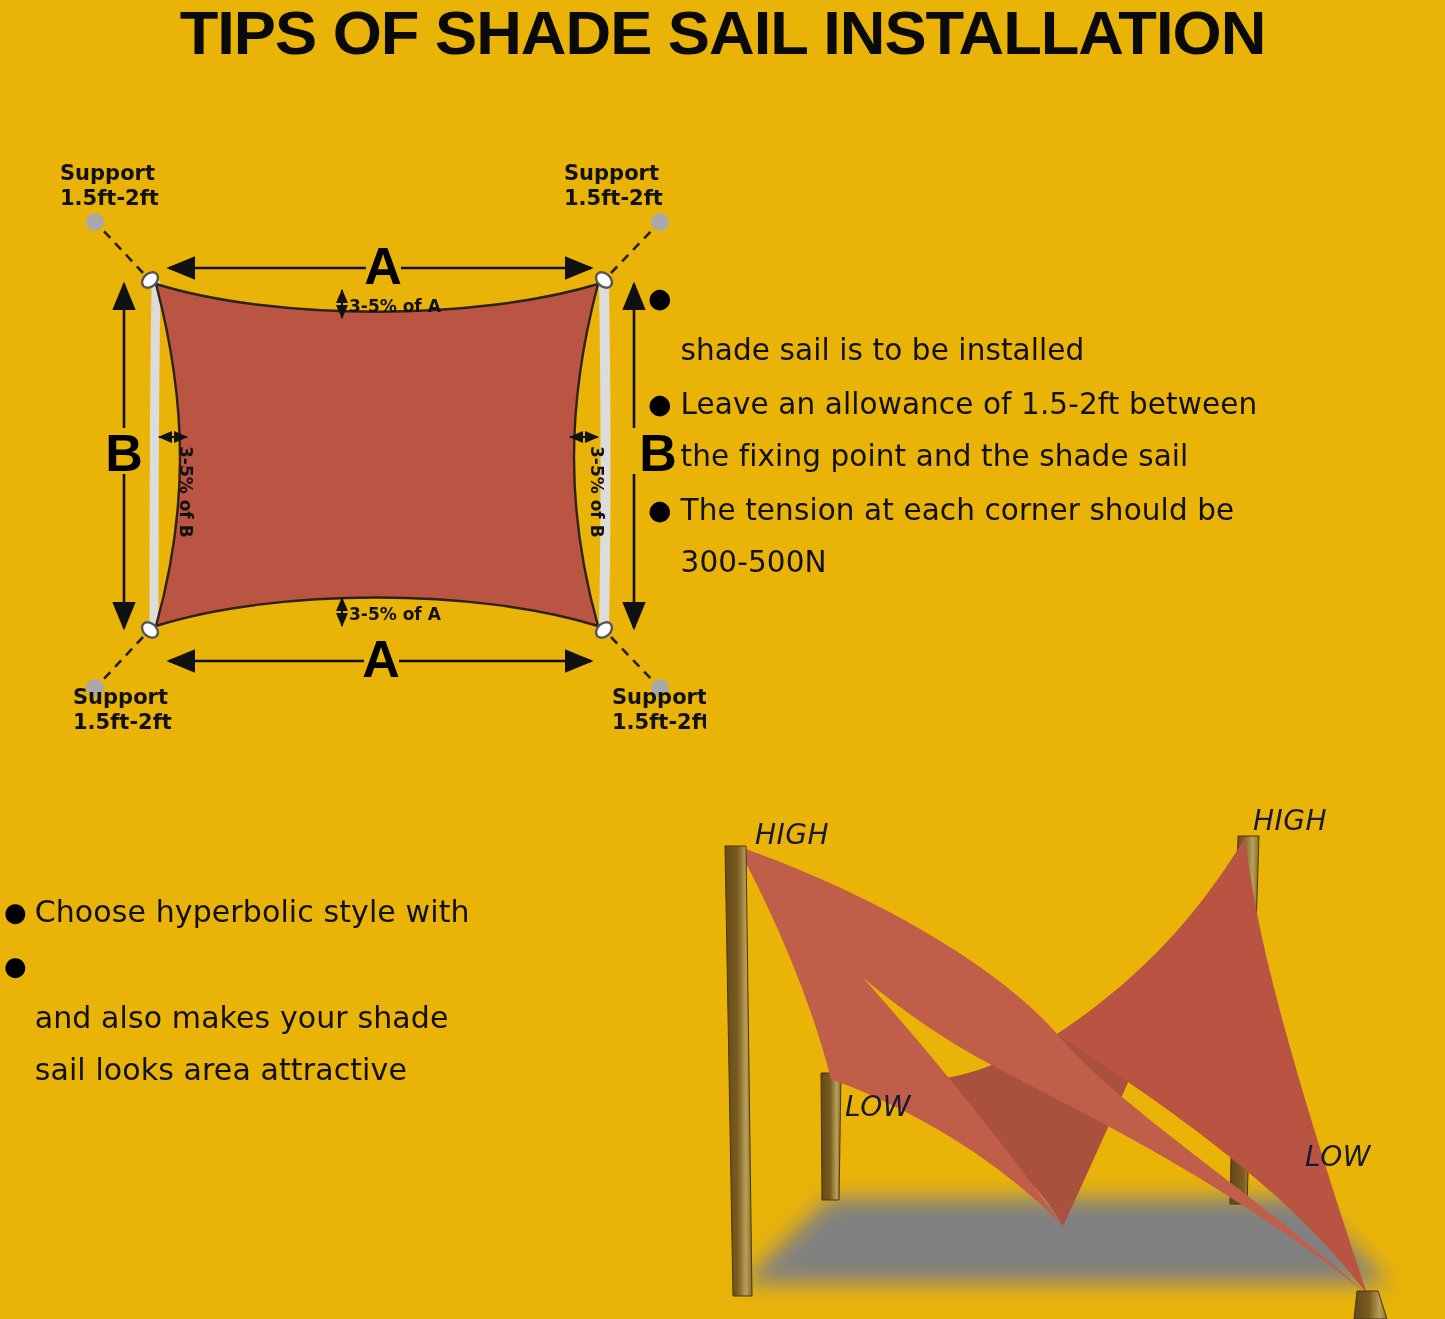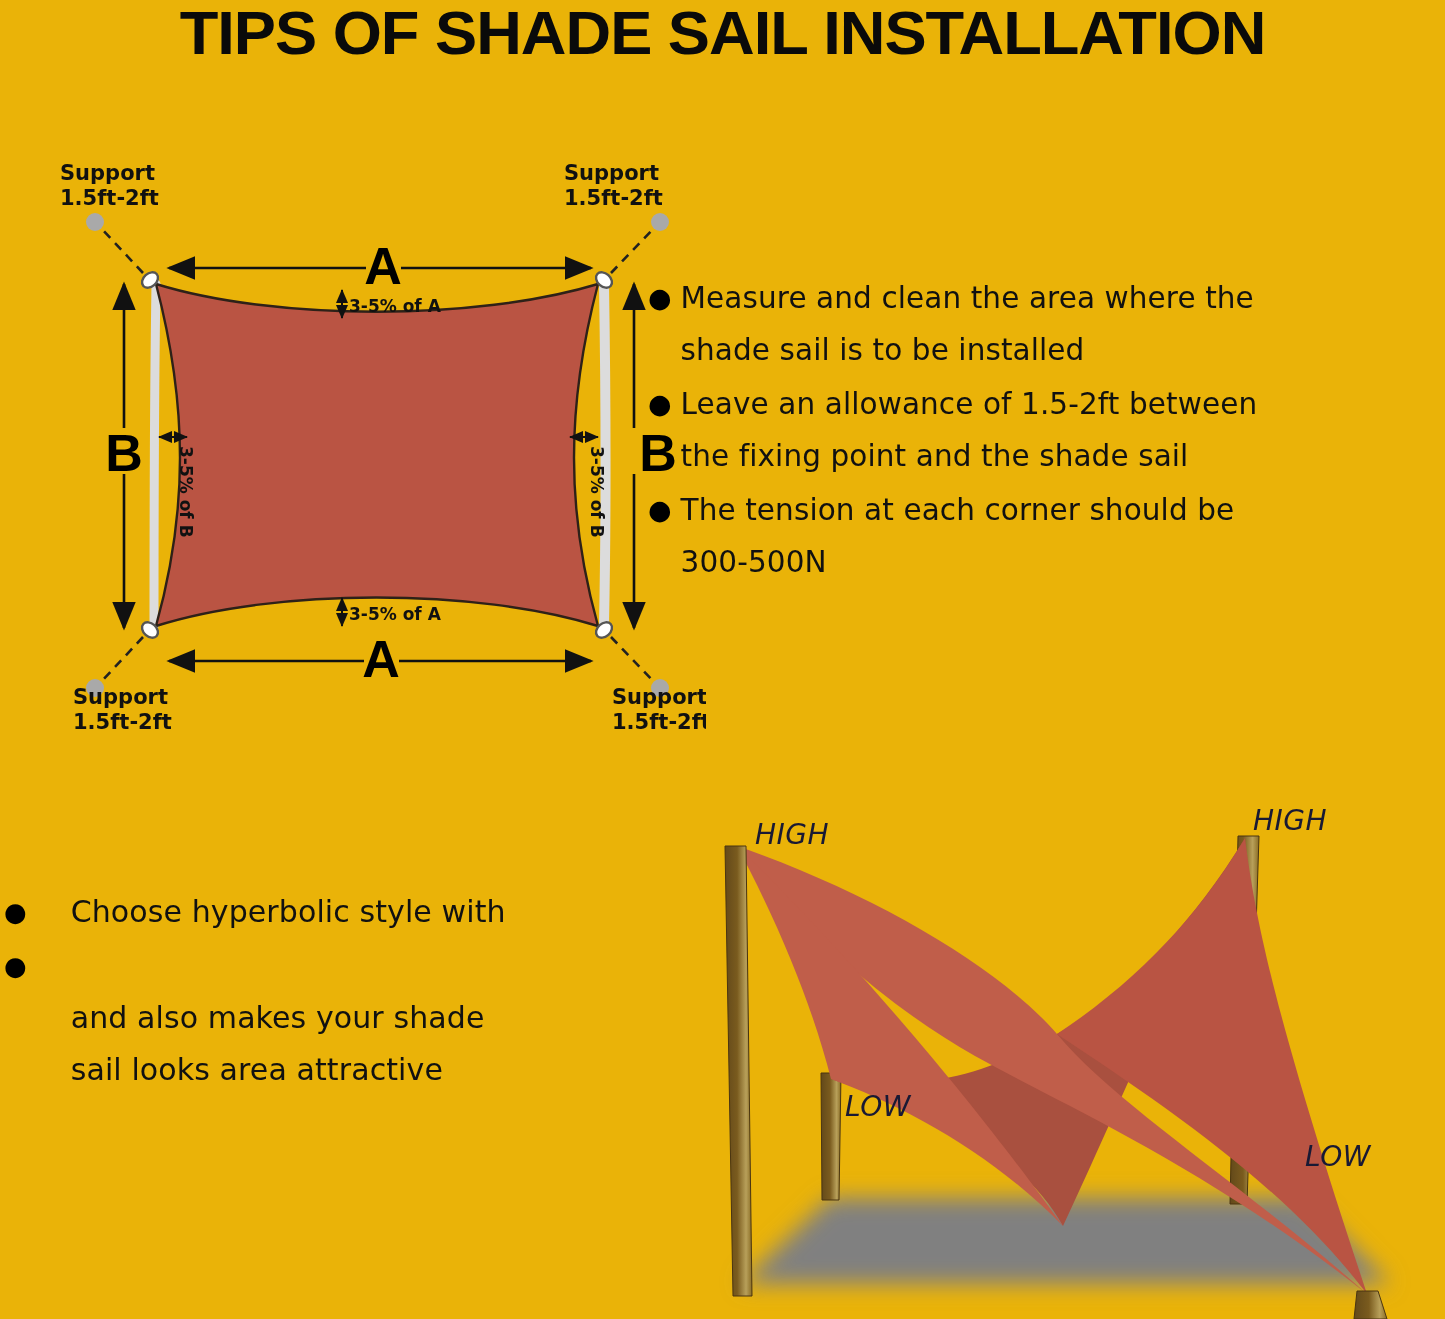--- a/index.html
+++ b/index.html
@@ -37,21 +37,21 @@
     flex:0 0 auto;
     font-size:27px;line-height:52px;
     margin-right:9px;color:#000;
   }
   .bullet-text{
     flex:1 1 auto;
     font-family:"DejaVu Sans","Liberation Sans",sans-serif;
     font-size:29.5px;line-height:52px;color:#111;
     letter-spacing:.1px;
   }
-  #tips-bottom-left .bullet-text{font-size:30px;line-height:52px;margin-left:36px;}
+  #tips-bottom-left .bullet-text{font-size:30px;line-height:52px;}
   #tips-bottom-left .bullet-dot{font-size:26px;line-height:52px;margin-right:8px;}
 
   
   #hyperbolic{position:absolute;left:645px;top:786px;width:800px;height:533px;}
   #hyperbolic svg{display:block;}
 
   .lbl-high-low{
     position:absolute;
     font-family:"DejaVu Sans","Liberation Sans",sans-serif;
     font-size:28px;font-weight:400;color:#191934;letter-spacing:.5px;
@@ -184,21 +184,21 @@
         <text class="dimtxt" x="0" y="0" transform="translate(545,290) rotate(90)">3-5% of B</text>
       </g>
     </svg>
   </div>
 
   <div id="tips-right">
 
     <div class="bullet-row">
       <span class="bullet-dot">●</span>
       <span class="bullet-text">
-        <span>Measure and clean the area where the</span><br>
+        <br>
         <span>shade sail is to be installed</span>
       </span>
     </div>
 
     <div class="bullet-row">
       <span class="bullet-dot">●</span>
       <span class="bullet-text">
         <span>Leave an allowance of 1.5-2ft between</span><br>
         <span>the fixing point and the shade sail</span>
       </span>

